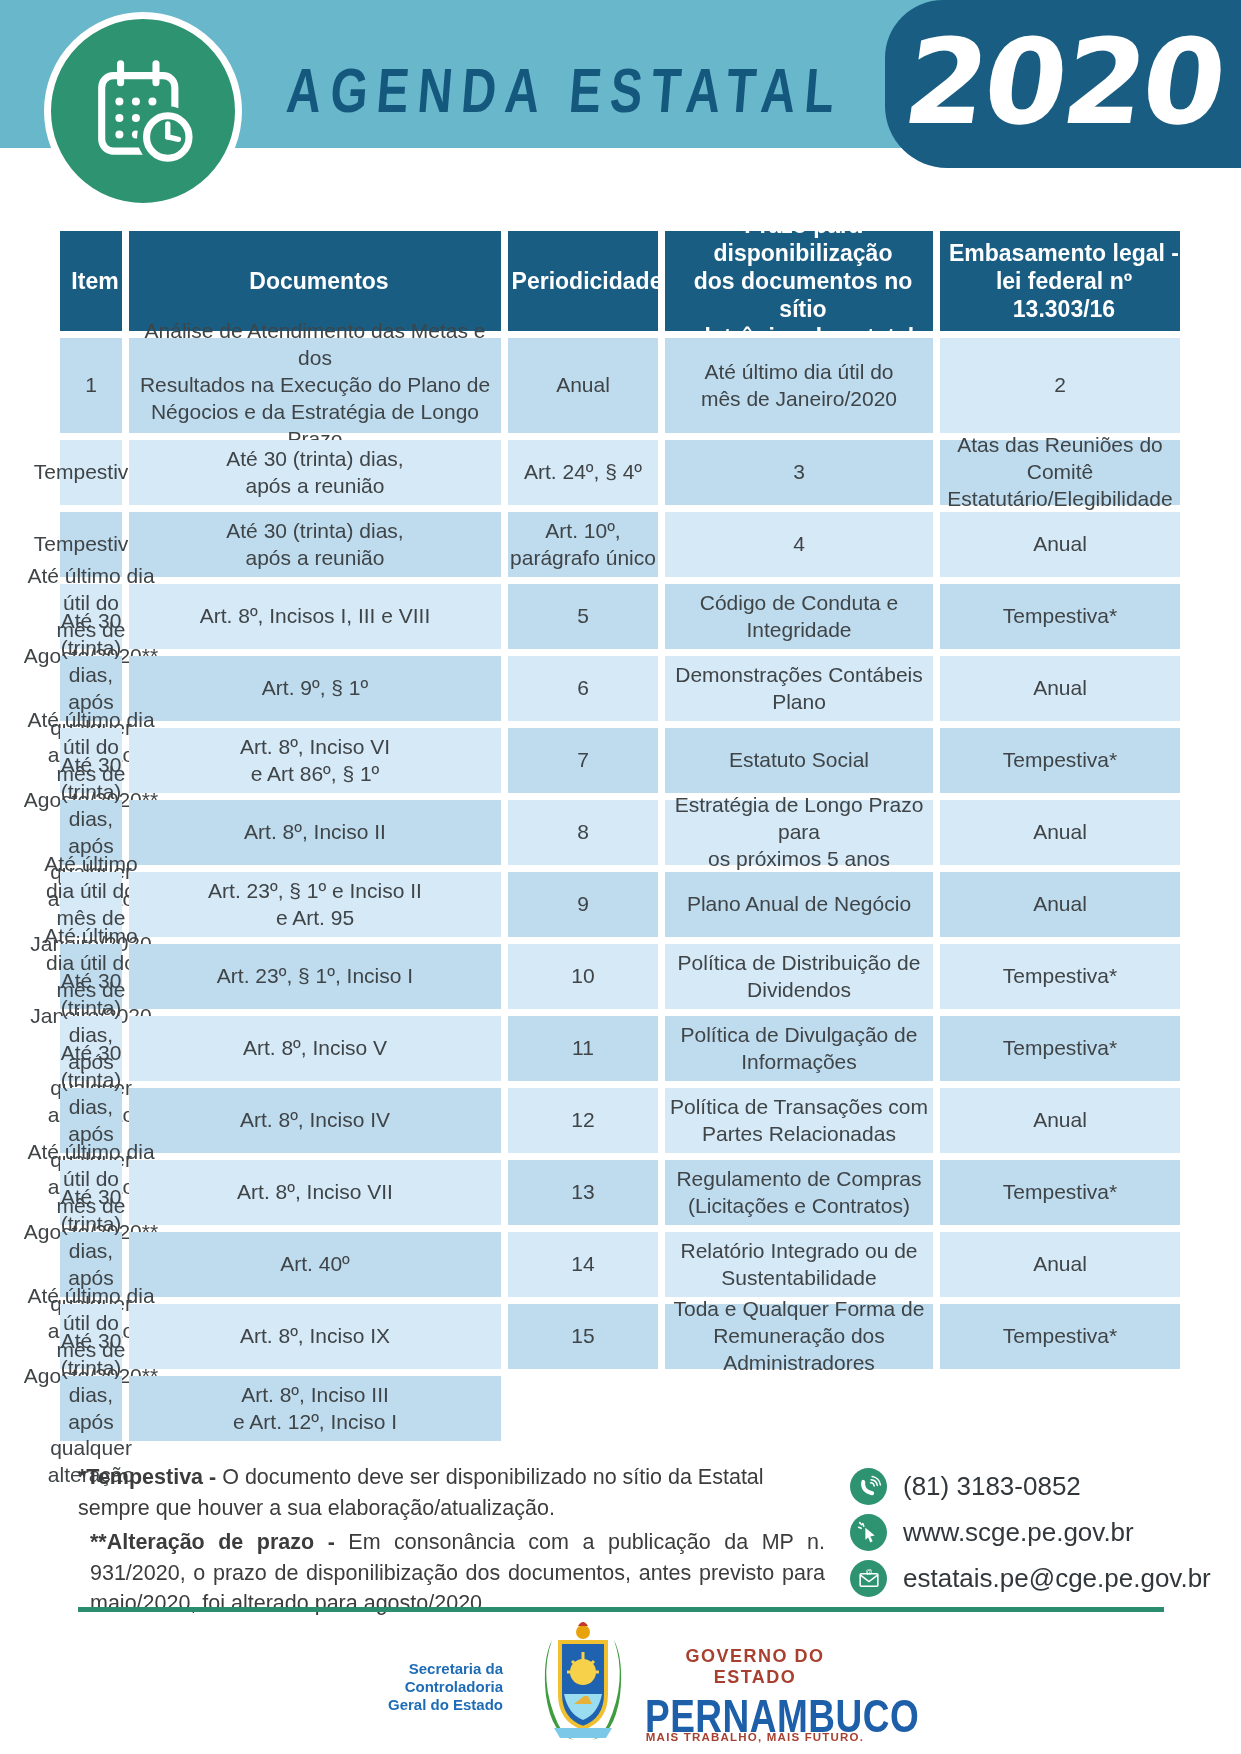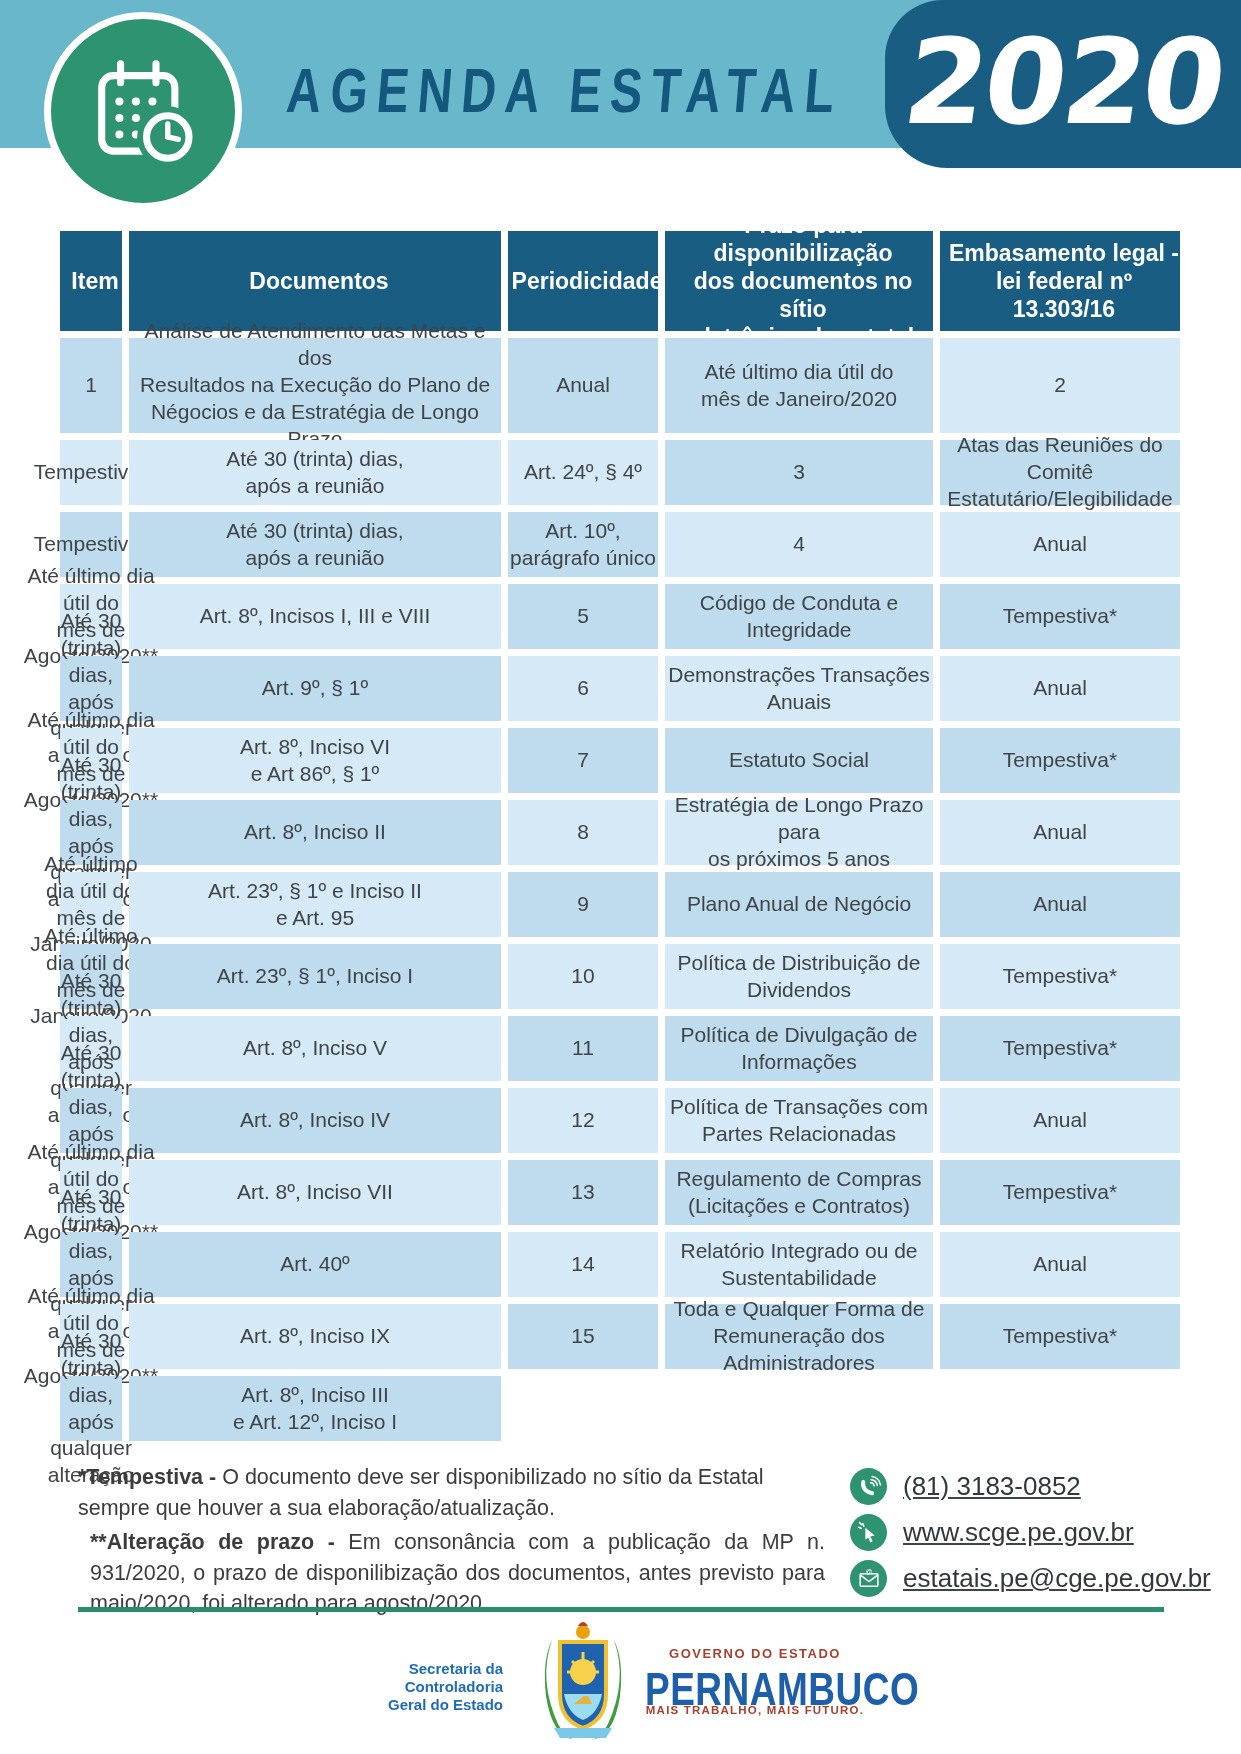--- a/index.html
+++ b/index.html
@@ -57,36 +57,36 @@
   .cell.body{font-size:21px;line-height:1.28;}
   .cell.odd{background:var(--row-dark);}
   .cell.even{background:var(--row-light);}
   
   .footnotes{position:absolute;left:78px;top:1462px;width:747px;
     font-size:21.5px;line-height:1.42;color:var(--footnote-text);}
   .footnotes p{margin-bottom:4px;}
   .footnotes p.justified{text-align:justify;margin-left:12px;}
   .footnotes b{font-weight:bold;}
   
-  .contacts{position:absolute;left:850px;top:1468px;display:flex;flex-direction:column;gap:9px;text-decoration:underline;}
+  .contacts{position:absolute;left:850px;top:1468px;display:flex;flex-direction:column;gap:9px;}
   .contact-row{display:flex;align-items:center;gap:16px;}
   .contact-icon{
     width:37px;height:37px;border-radius:50%;background:var(--green);
     display:flex;align-items:center;justify-content:center;flex:0 0 37px;
   }
   .contact-text{font-size:26px;color:#32373b;white-space:nowrap;}
   
   .divider{position:absolute;left:78px;top:1607px;width:1086px;height:5px;background:var(--divider-green);}
   .footer-secretaria{
     position:absolute;left:278px;top:1660px;width:225px;text-align:right;
     color:var(--footer-blue);font-weight:bold;font-size:15px;line-height:1.2;white-space:pre-line;
   }
   .footer-shield{position:absolute;left:534px;top:1620px;}
   .footer-gov{position:absolute;left:645px;top:1646px;width:220px;text-align:center;}
-  .footer-gov .governo{font-size:13px;font-weight:bold;letter-spacing:1.5px;color:var(--pe-red);}
+  .footer-gov .governo{font-size:18px;font-weight:bold;letter-spacing:1.5px;color:var(--pe-red);}
   .footer-gov .estado{
     font-size:37px;font-weight:bold;color:var(--pe-blue);letter-spacing:0.5px;
     transform:scaleY(1.25);transform-origin:center top;margin-top:5px;line-height:1;
   }
   .footer-gov .slogan{font-size:11.5px;font-weight:bold;letter-spacing:1.2px;color:var(--pe-red);margin-top:1px;}
 </style>
 </head>
 <body>
 
 <div class="banner">
@@ -156,21 +156,21 @@
     <div class="cell body even">Até último dia útil do
 mês de Agosto/2020**</div>
     <div class="cell body even">Art. 8º, Incisos I, III e VIII</div>
     <div class="cell body odd">5</div>
     <div class="cell body odd">Código de Conduta e Integridade</div>
     <div class="cell body odd">Tempestiva*</div>
     <div class="cell body odd">Até 30 (trinta) dias, após
 qualquer alteração</div>
     <div class="cell body odd">Art. 9º, § 1º</div>
     <div class="cell body even">6</div>
-    <div class="cell body even">Demonstrações Transações Anuais</div>
+    <div class="cell body even">Demonstrações Contábeis Plano</div>
     <div class="cell body even">Anual</div>
     <div class="cell body even">Até último dia útil do
 mês de Agosto/2020**</div>
     <div class="cell body even">Art. 8º, Inciso VI
 e Art 86º, § 1º</div>
     <div class="cell body odd">7</div>
     <div class="cell body odd">Estatuto Social</div>
     <div class="cell body odd">Tempestiva*</div>
     <div class="cell body odd">Até 30 (trinta) dias, após
 qualquer alteração</div>

